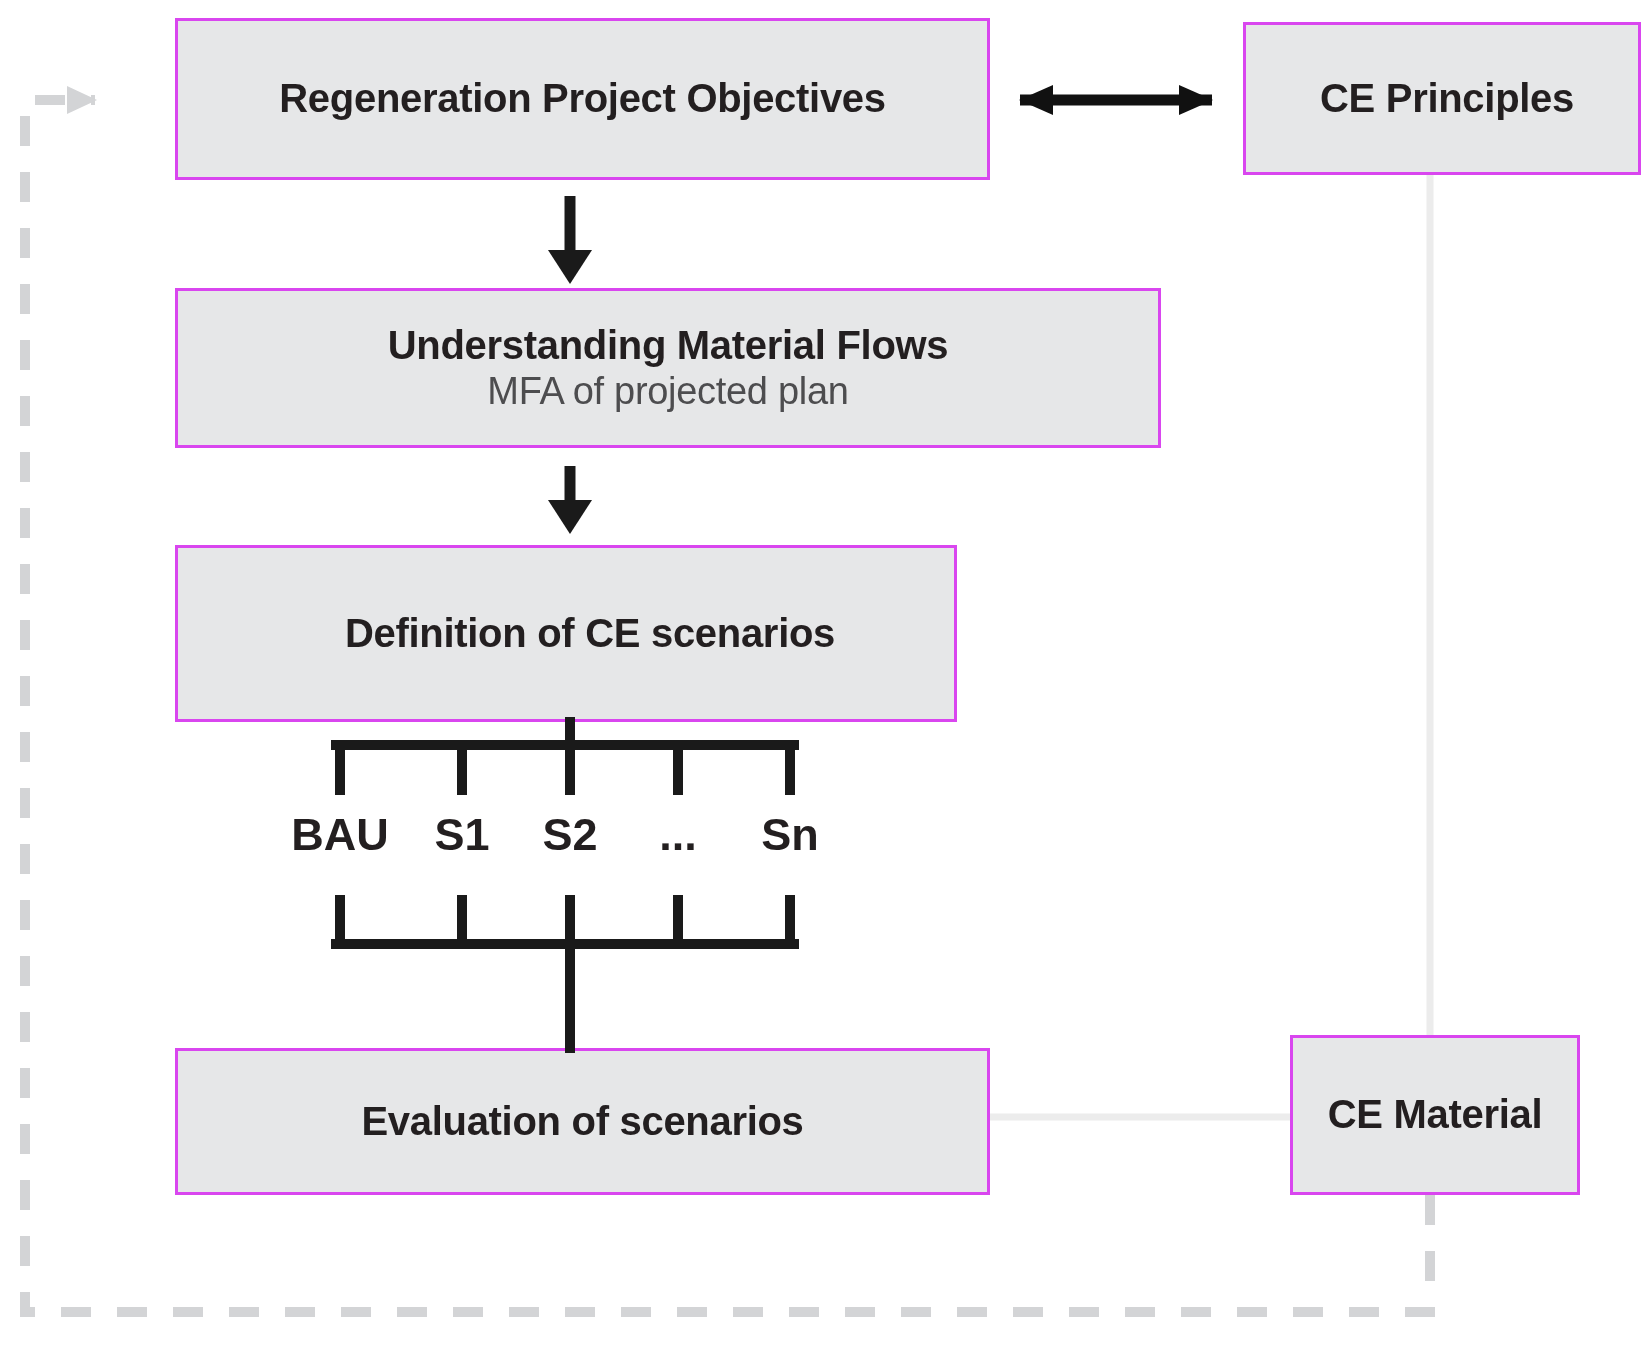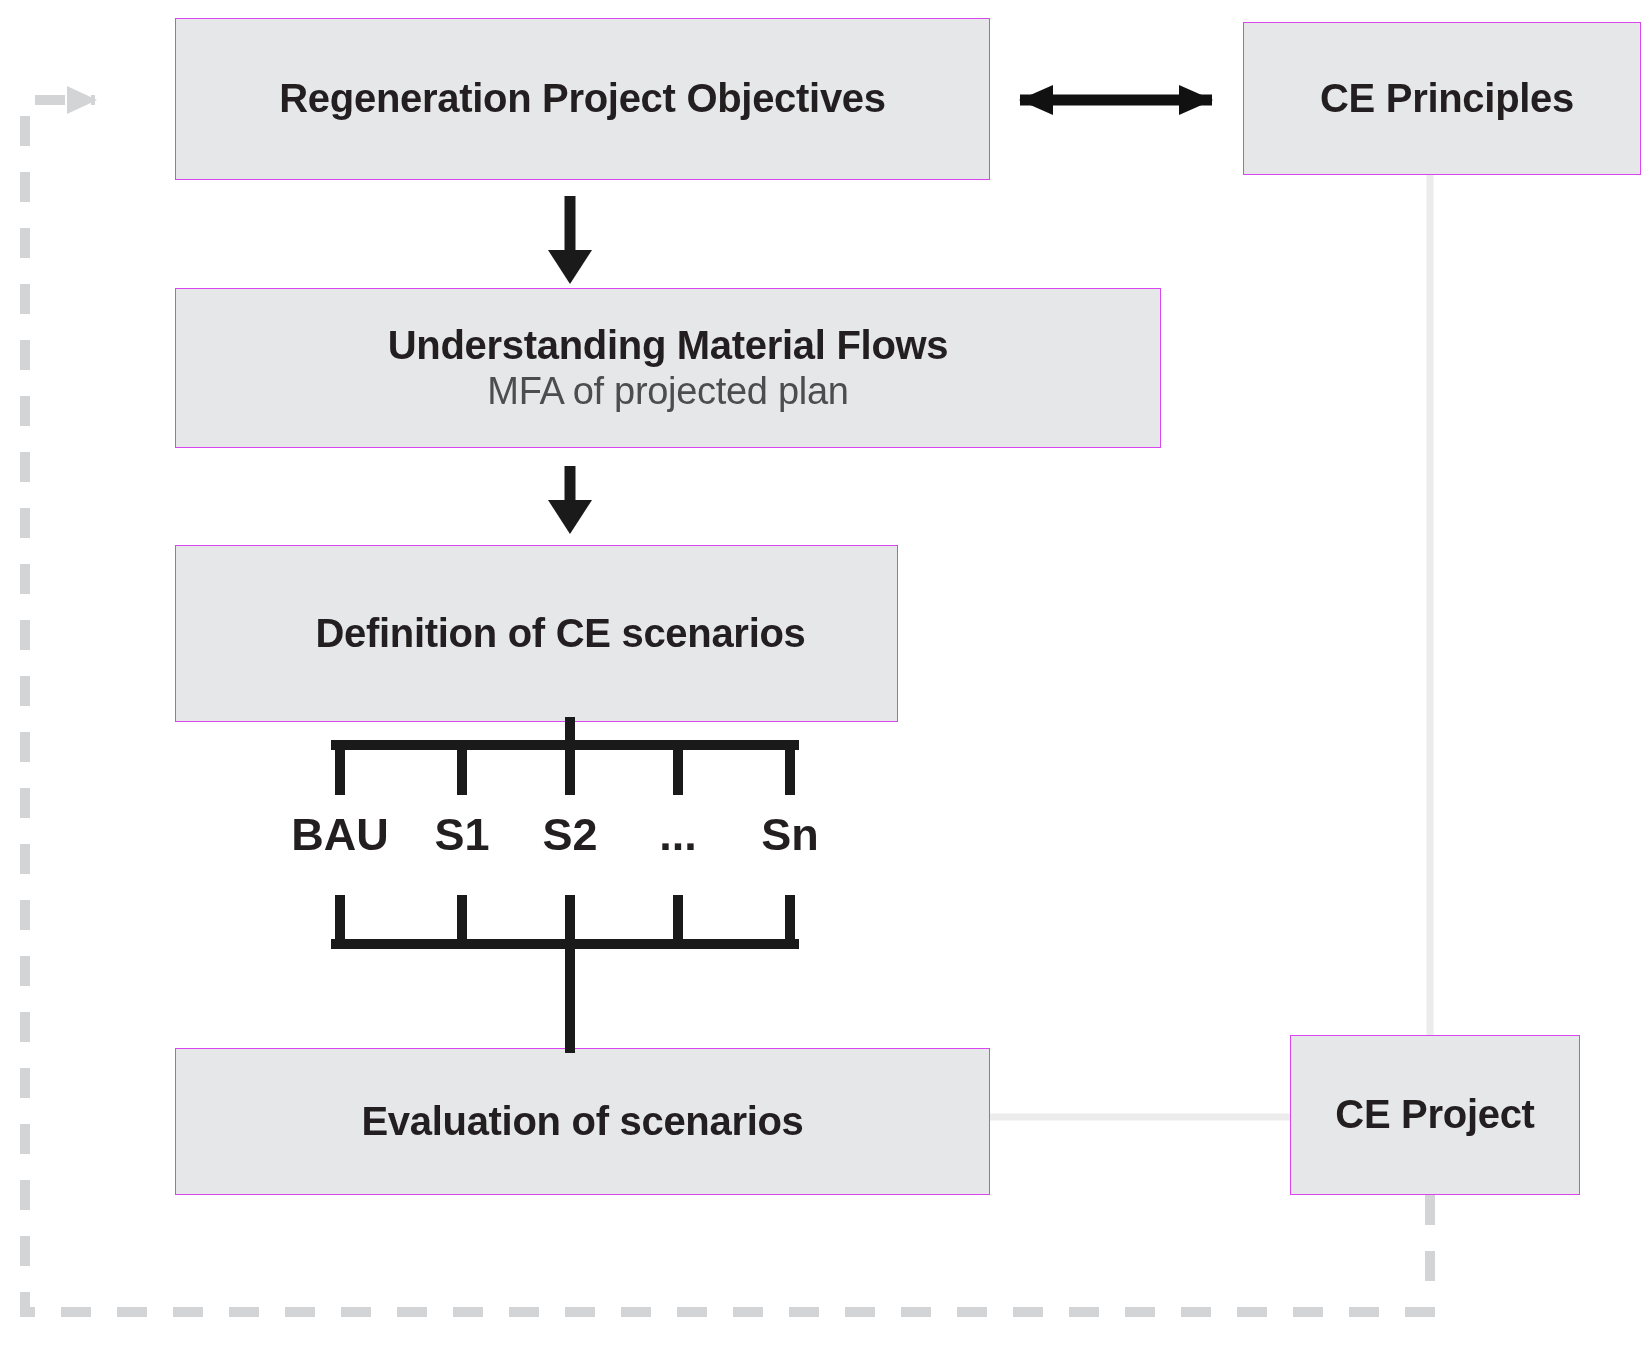--- a/index.html
+++ b/index.html
@@ -13,21 +13,21 @@
   #canvas {
     position: relative;
     width: 1641px;
     height: 1364px;
     background: #ffffff;
     overflow: hidden;
   }
   .node {
     position: absolute;
     background: #e6e7e8;
-    border: 1px solid #d946ef;
+    border: 3px solid #d946ef;
     display: flex;
     flex-direction: column;
     align-items: center;
     justify-content: center;
     box-sizing: border-box;
     text-align: center;
   }
   .node .title {
     font-weight: bold;
     color: #231f20;
@@ -72,34 +72,34 @@
 
   <div class="node" style="left:175px; top:18px; width:815px; height:162px;">
     <div class="title">Regeneration Project Objectives</div>
   </div>
 
   <div class="node" style="left:175px; top:288px; width:986px; height:160px;">
     <div class="title">Understanding Material Flows</div>
     <div class="subtitle">MFA of projected plan</div>
   </div>
 
-  <div class="node" style="left:175px; top:545px; width:723px; height:177px;padding-left:48px;">
+  <div class="node" style="left:175px; top:545px; width:782px; height:177px;padding-left:48px;">
     <div class="title">Definition of CE scenarios</div>
   </div>
 
   <div class="node" style="left:175px; top:1048px; width:815px; height:147px;">
     <div class="title">Evaluation of scenarios</div>
   </div>
 
   <div class="node side-node" style="left:1243px; top:22px; width:398px; height:153px;padding-left:10px;">
     <div class="title">CE Principles</div>
   </div>
 
   <div class="node side-node" style="left:1290px; top:1035px; width:290px; height:160px;">
-    <div class="title">CE Project</div>
+    <div class="title">CE Material</div>
   </div>
 
   <div class="scenario-label" style="left:340px; top:812px;">BAU</div>
   <div class="scenario-label" style="left:462px; top:812px;text-align:right;">S1</div>
   <div class="scenario-label" style="left:570px; top:812px;">S2</div>
   <div class="scenario-label" style="left:678px; top:812px;">...</div>
   <div class="scenario-label" style="left:790px; top:812px;">Sn</div>
 
   <svg class="overlay" viewBox="0 0 1641 1364" xmlns="http://www.w3.org/2000/svg">
 

